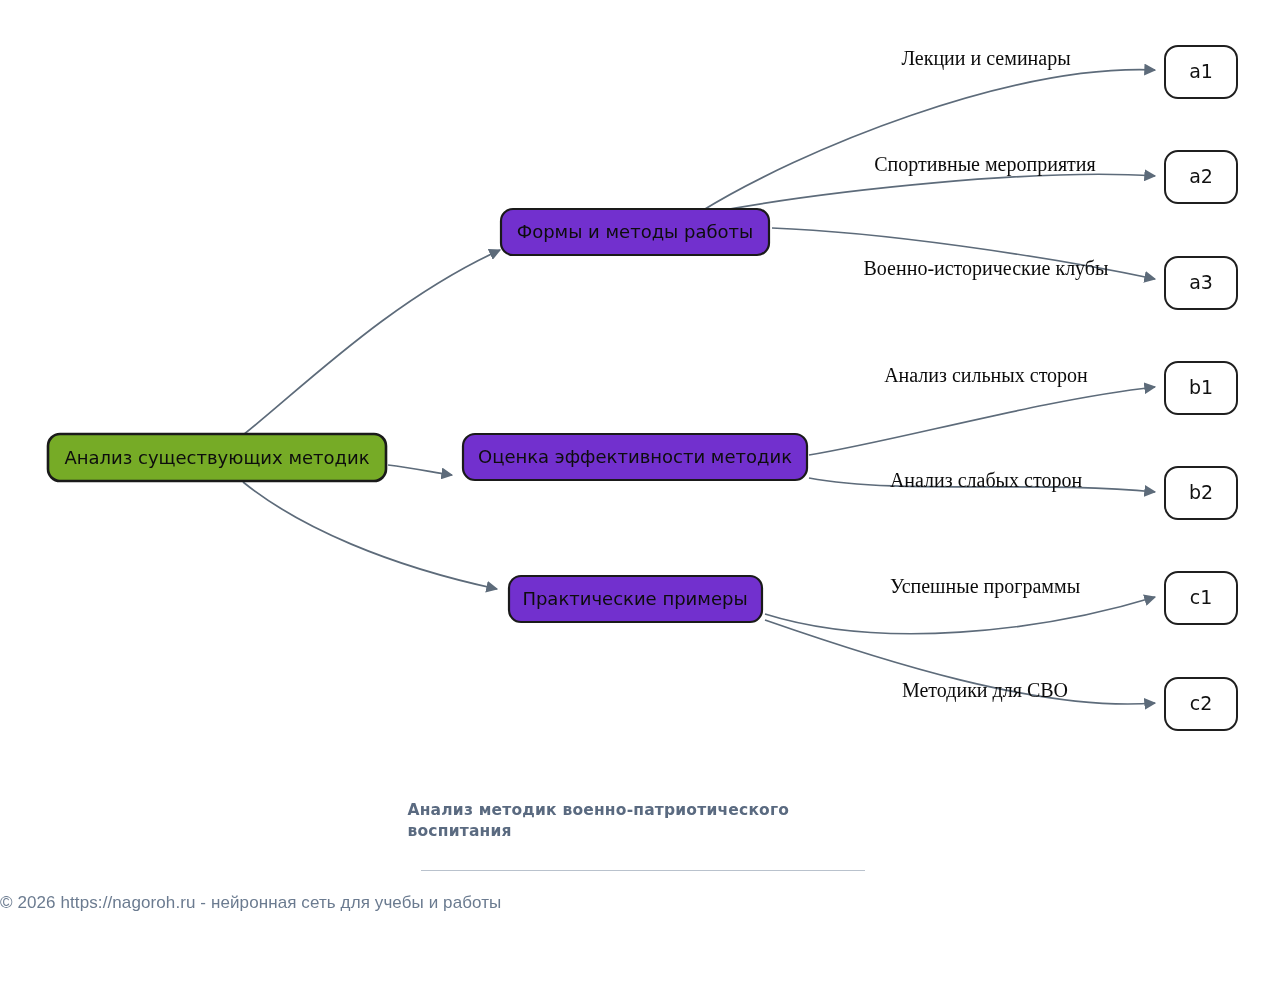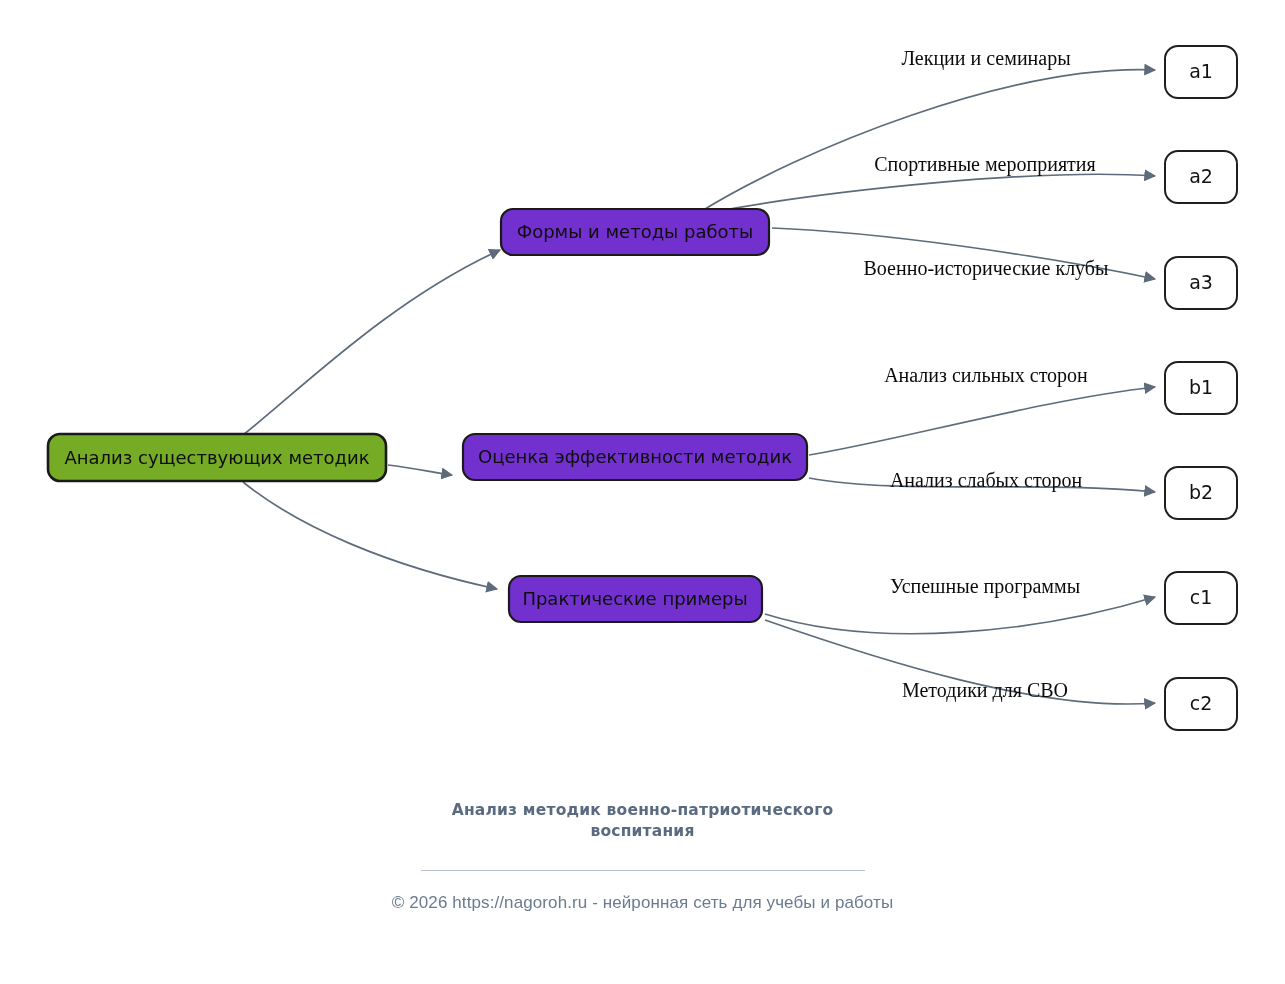--- a/index.html
+++ b/index.html
@@ -66,21 +66,21 @@
     text-anchor: middle;
     dominant-baseline: middle;
   }
 
   
   #footer {
     position: absolute;
     left: 0;
     top: 800px;
     width: 1285px;
-    text-align: center;
+    text-align: left;
   }
   #footer-title {
     font-family: "DejaVu Sans", "Liberation Sans", sans-serif;
     font-size: 15.5px;
     font-weight: bold;
     color: #5a6a80;
     line-height: 1.35;
     letter-spacing: 0.2px;
     width: 470px;
     margin: 0 auto;

